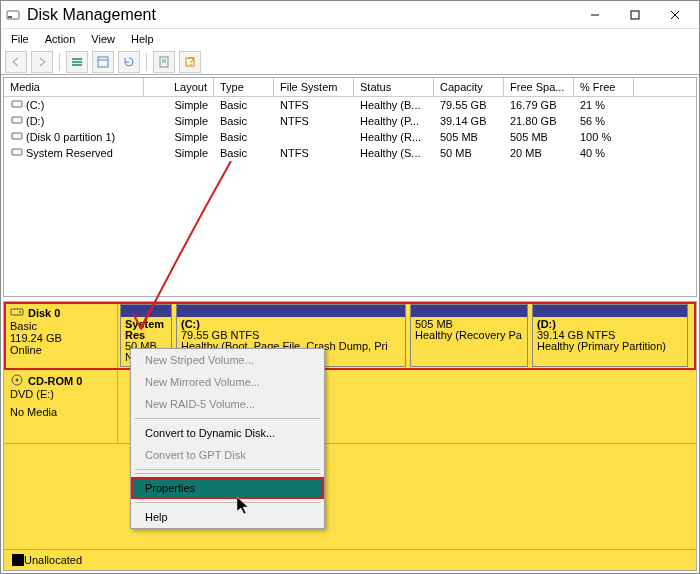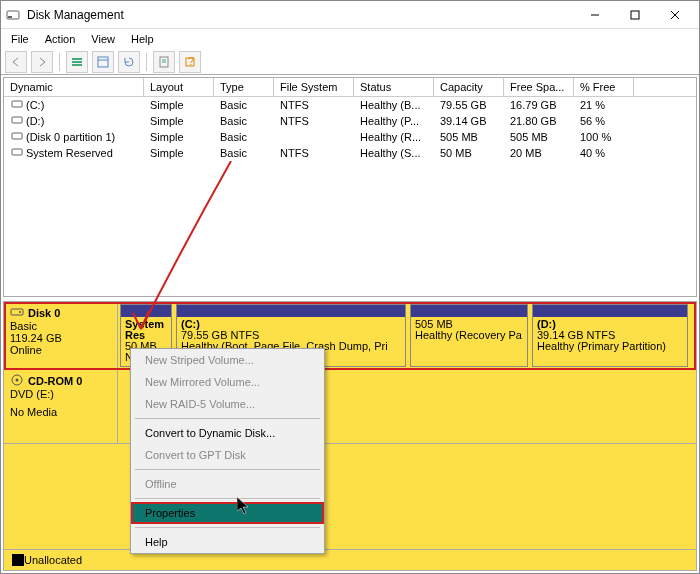--- a/index.html
+++ b/index.html
@@ -1,20 +1,20 @@
 <!DOCTYPE html>
 <html><head>
 <meta charset="utf-8">
 <style>
   * { box-sizing: border-box; font-family: "Segoe UI", Tahoma, sans-serif; font-size: 11px; }
   body { margin: 0; background: #f0f0f0; }
   .window { width: 700px; height: 574px; background: #fff; border: 1px solid #888; display: flex; flex-direction: column; position: relative; }
   .titlebar { height: 28px; display: flex; align-items: center; padding: 0 4px; border-bottom: 1px solid #ddd; }
   .titlebar .icon-box { width: 16px; height: 16px; margin-right: 6px; color: #555; }
-  .titlebar .title { flex: 1; font-size: 12px; }
+  .titlebar .title { flex: 1; font-size: 16px; }
   .winbtn { width: 40px; height: 28px; display: flex; align-items: center; justify-content: center; color: #222; }
   .menubar { height: 20px; display: flex; align-items: center; padding: 0 2px; }
   .menubar span { padding: 2px 8px; cursor: default; }
   .toolbar { height: 26px; display: flex; align-items: center; padding: 2px 4px; border-bottom: 1px solid #aaa; gap: 4px; }
   .tbtn { width: 22px; height: 22px; border: 1px solid #ccc; background: #f4f4f4; display: flex; align-items: center; justify-content: center; color: #555; }
   .sep { width: 1px; height: 18px; background: #ccc; margin: 0 2px; }
   .list-pane { border: 1px solid #aaa; margin: 2px; flex: 0 0 220px; overflow: hidden; background: #fff; }
   .headrow { display: flex; border-bottom: 1px solid #ccc; }
   .headcell { border-right: 1px solid #ccc; padding: 3px 6px; background: #fff; font-size: 11px; white-space: nowrap; overflow: hidden; }
   .row { display: flex; padding: 1px 0; }
@@ -32,21 +32,21 @@
   .legend { border-top: 1px solid #aaa; padding: 4px 8px; display: flex; font-size: 11px; }
   .legsw { width: 12px; height: 12px; background: #000; }
   .ctxmenu { position: absolute; left: 129px; top: 347px; width: 195px; background: #f0f0f0; border: 1px solid #a0a0a0; box-shadow: 2px 2px 4px rgba(0,0,0,0.3); z-index: 20; }
   .ctxmenu .mi { padding: 5px 14px; font-size: 11px; color: #000; }
   .ctxmenu .mi.disabled { color: #888; }
   .ctxmenu .mi.hl { background: #0f766e; outline: 2px solid #d02020; outline-offset: -2px; }
   .ctxsep { height: 1px; background: #c0c0c0; margin: 3px 4px; }
   .cursor { position: absolute; left: 236px; top: 496px; z-index: 30; pointer-events: none; }
   .arrow-svg { position: absolute; left: 70px; top: 160px; z-index: 15; pointer-events: none; }
   .disk0-hl { outline: 2px solid #d02020; outline-offset: -2px; }
-  .c0 { width: 140px; } .c1 { width: 70px; } .c2 { width: 60px; } .c3 { width: 80px; }
+  .c0 { width: 140px; } .c1 { width: 70px; text-align: right; } .c2 { width: 60px; } .c3 { width: 80px; }
   .c4 { width: 80px; } .c5 { width: 70px; } .c6 { width: 70px; } .c7 { width: 60px; }
 </style>
 </head>
 <body>
 
 <div class="window">
 
   <div class="titlebar">
     <span class="icon-box">
       <svg width="16" height="16" viewBox="0 0 16 16">
@@ -122,21 +122,21 @@
     <div class="tbtn">
         <svg width="12" height="12">
           <rect x="2" y="2" width="8" height="8" fill="none" stroke="#d80"></rect>
           <text x="4" y="9" font-size="8" fill="#d80">?</text>
         </svg>
       </div>
   </div>
 
   <div class="list-pane">
     <div class="headrow">
-      <div class="headcell c0">Dynamic</div>
+      <div class="headcell c0">Media</div>
       <div class="headcell c1">Layout</div>
       <div class="headcell c2">Type</div>
       <div class="headcell c3">File System</div>
       <div class="headcell c4">Status</div>
       <div class="headcell c5">Capacity</div>
       <div class="headcell c6">Free Spa...</div>
       <div class="headcell c7">% Free</div>
     </div>
     <div id="volrows">
         <div class="row">
@@ -273,21 +273,20 @@
   </div>
 
   <div class="ctxmenu">
     <div class="mi disabled">New Striped Volume...</div>
     <div class="mi disabled">New Mirrored Volume...</div>
     <div class="mi disabled">New RAID-5 Volume...</div>
     <div class="ctxsep"></div>
     <div class="mi">Convert to Dynamic Disk...</div>
     <div class="mi disabled">Convert to GPT Disk</div>
     <div class="ctxsep"></div>
-    <div class="mi disabled">Offline</div>
     <div class="ctxsep"></div>
     <div class="mi hl">Properties</div>
     <div class="ctxsep"></div>
     <div class="mi">Help</div>
   </div>
 
   <svg class="arrow-svg" width="200" height="200">
     <path d="M160 0 Q115 80 70 168" fill="none" stroke="#d02020" stroke-width="2"></path>
     <path d="M70 168 L78 150 M70 168 L62 152" fill="none" stroke="#d02020" stroke-width="2"></path>
   </svg>

